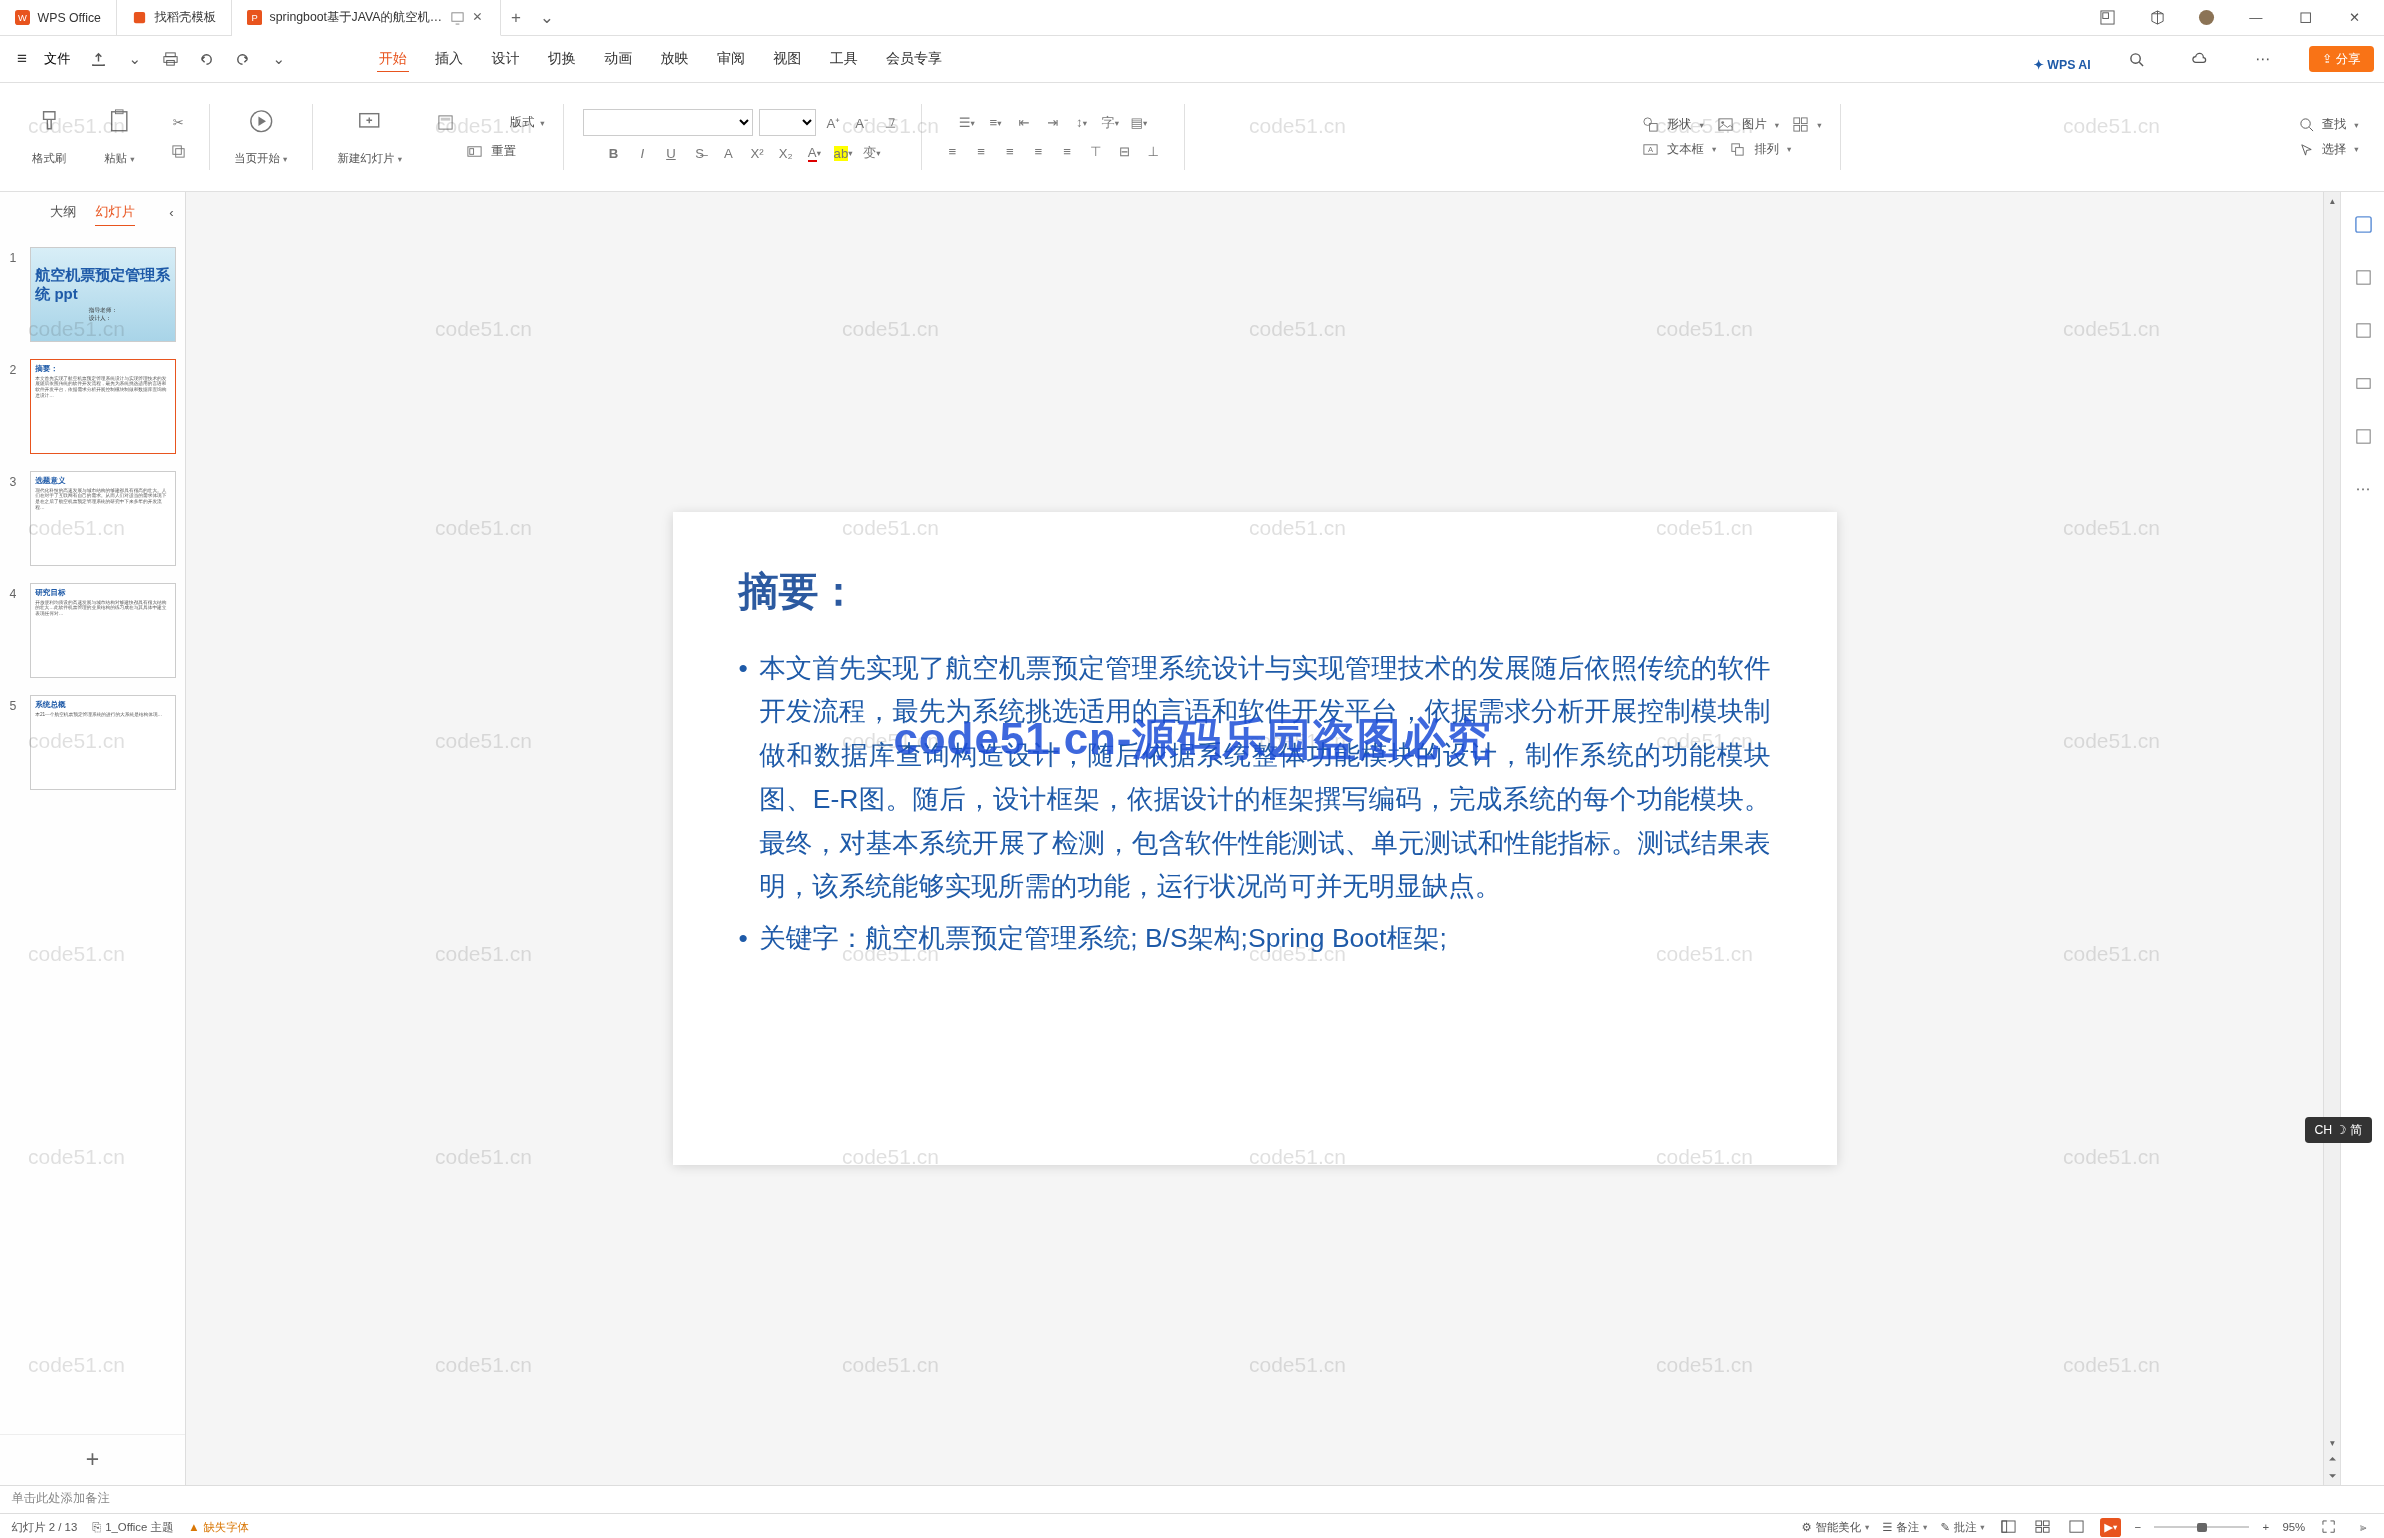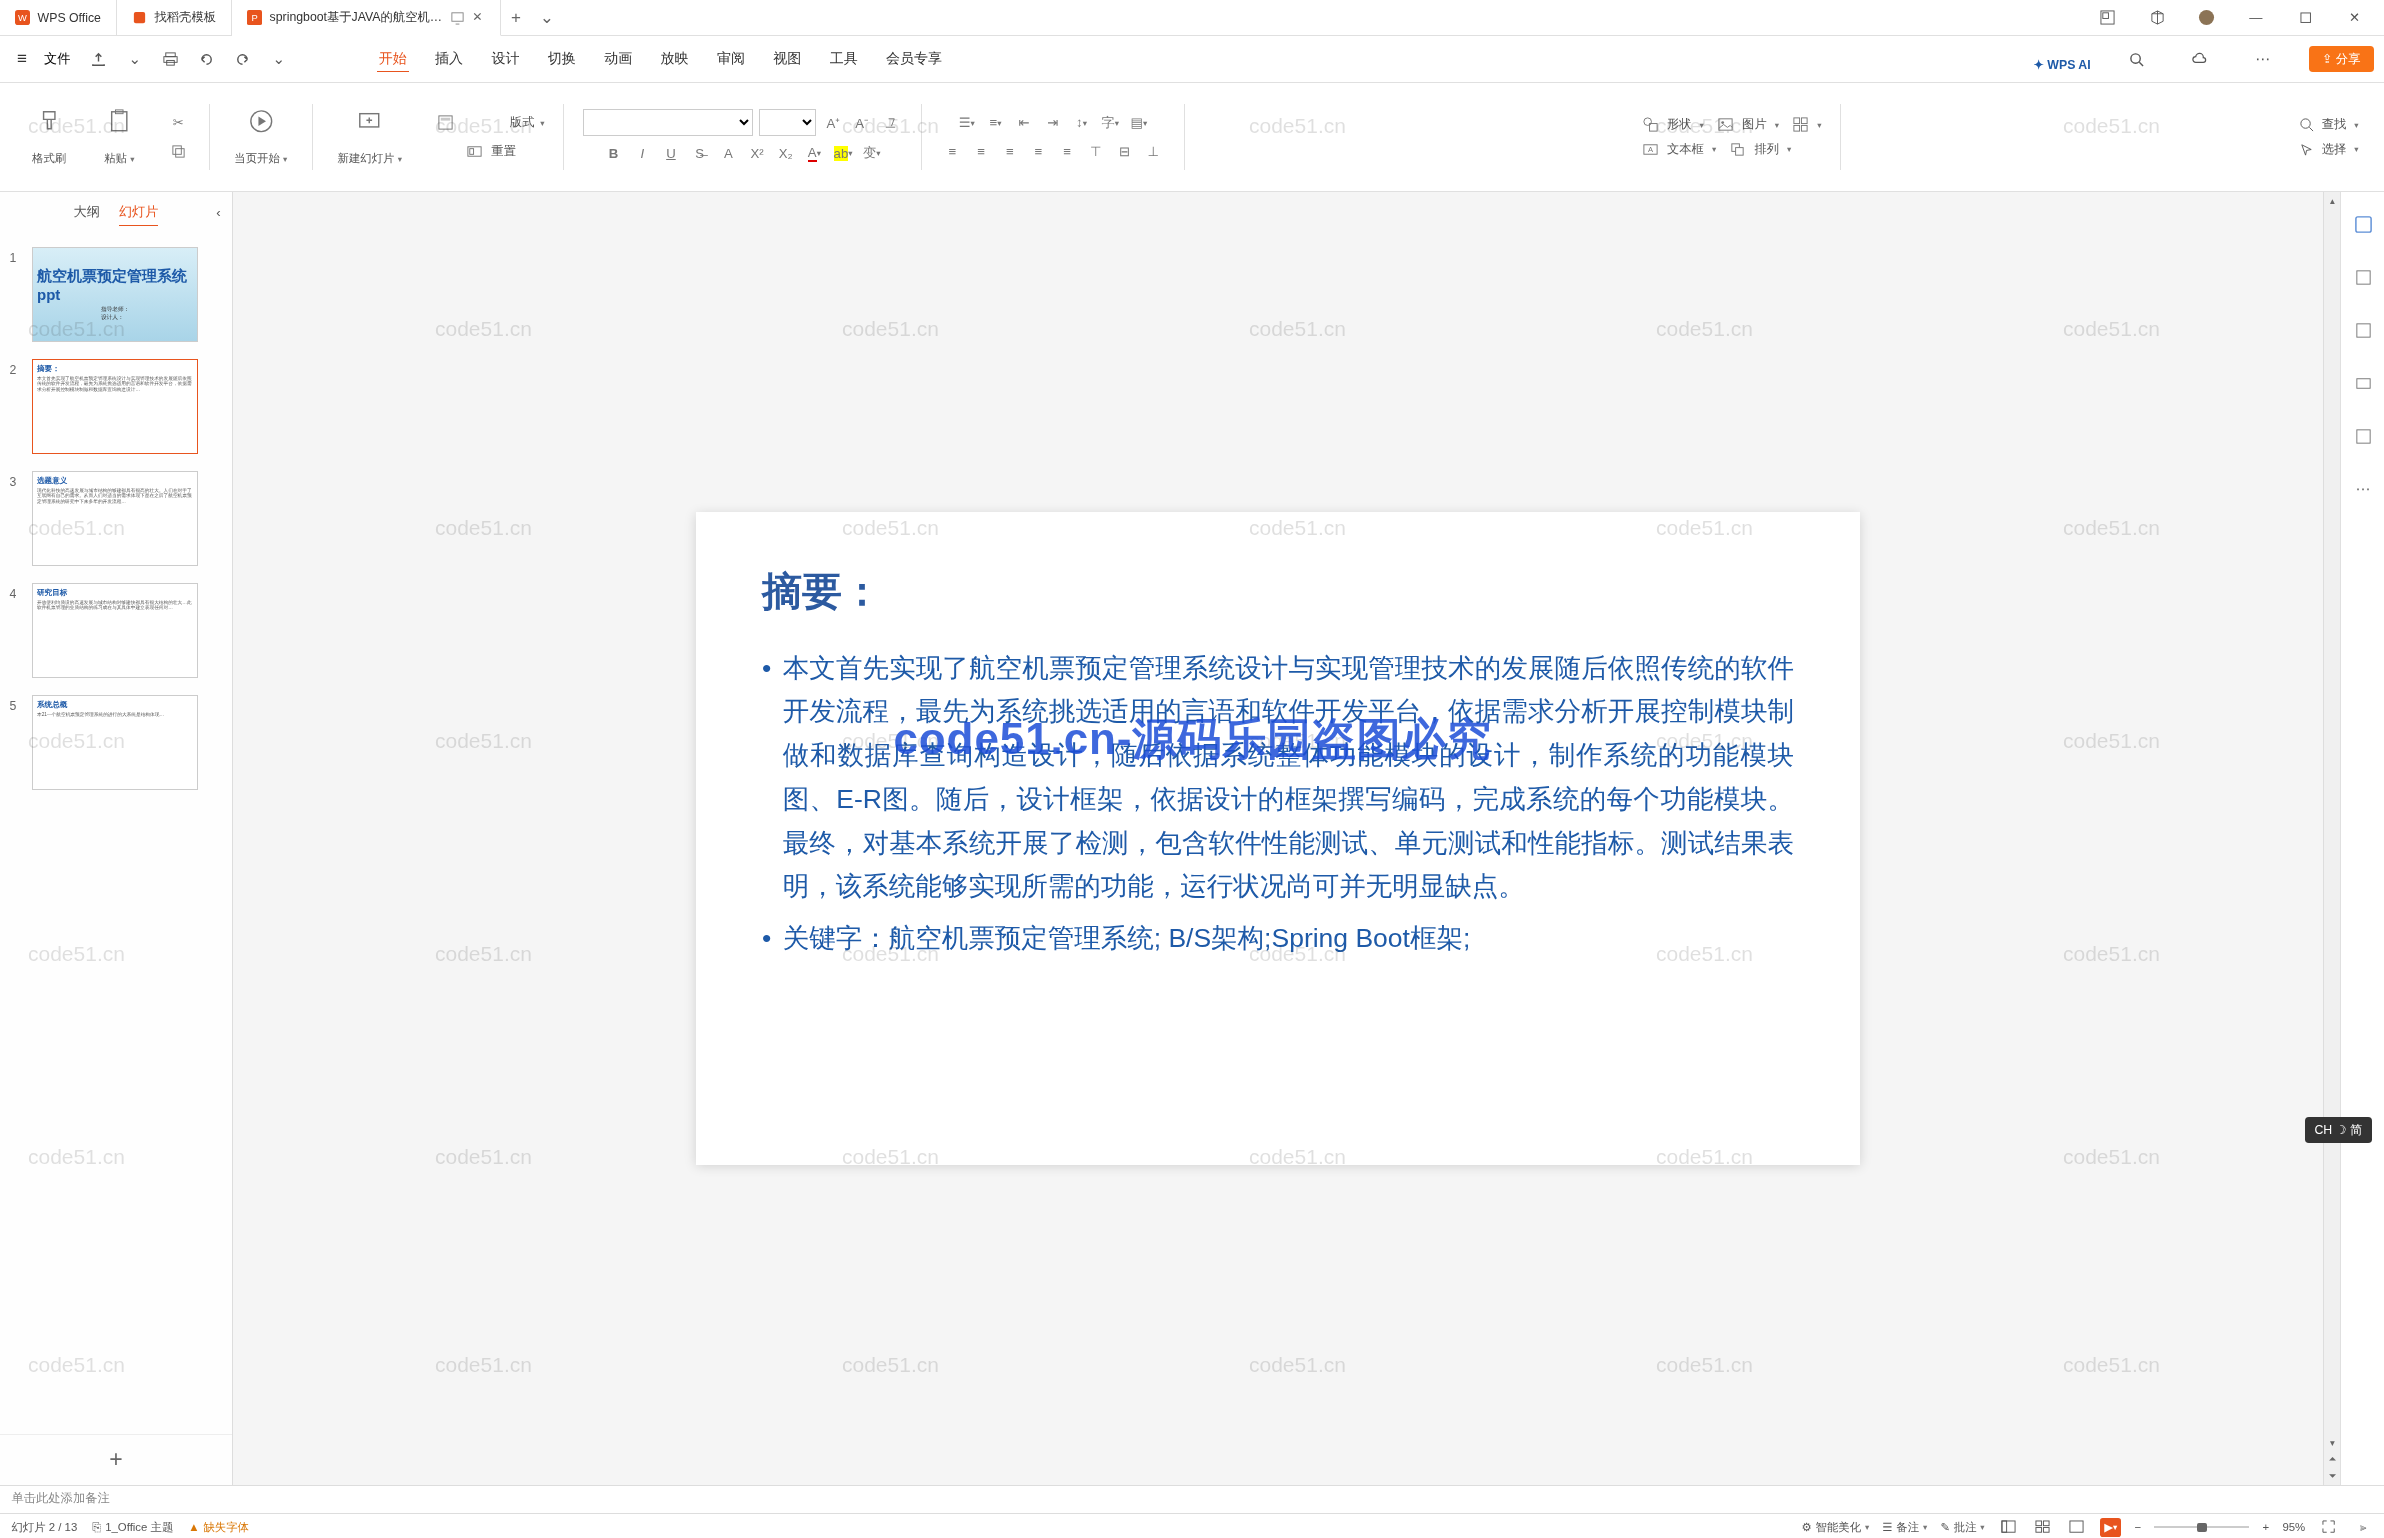--- a/index.html
+++ b/index.html
@@ -37,21 +37,21 @@
 .small-icon-btn { width: 23px; height: 23px; display: flex; align-items: center; justify-content: center; color: #777; cursor: pointer; font-size: 13.2px;}
 .font-select { width: 170px; height: 26.5px; border: 0.9px solid #ccc; background: #fff; }
 .size-select { width: 57px; height: 26.5px; border: 0.9px solid #ccc; background: #fff;}
 .ribbon-right-group { margin-left: auto; display: flex; flex-direction: column; gap: 7.6px; padding: 7.6px 11.4px;}
 .ribbon-right-row { display: flex; gap: 13.2px;}
 .ribbon-med-btn { display: flex; align-items: center; gap: 8px; font-size: 12.3px; color: #555; cursor: pointer;}
 .dropdown-caret { font-size: 8.5px; color: #777;}
 
 
 .main { display: flex; height: calc(100% - 36px - 47px - 109px - 26.5px - 28px); }
-.sidebar { width: 233px; background: #fefefe; border-right: 0.9px solid #ddd; display: flex; flex-direction: column; position: relative;}
+.sidebar { width: 186px; background: #fefefe; border-right: 0.9px solid #ddd; display: flex; flex-direction: column; position: relative;}
 .sidebar-tabs { display: flex; justify-content: center; gap: 19px; padding: 11.4px 0; font-size: 13.2px; position: relative;}
 .sidebar-tabs span { cursor: pointer; color: #555; padding-bottom: 3.8px;}
 .sidebar-tabs span.active { color: #e8541e; border-bottom: 1.9px solid #e8541e;}
 .collapse-btn { position: absolute; right: 11.4px; top: 13.2px; font-size: 13.2px; color: #888; cursor: pointer;}
 .thumbnails { flex: 1; overflow-y: auto; padding: 9.5px;}
 .thumb-item { display: flex; gap: 9.5px; margin-bottom: 17px; }
 .thumb-num { font-size: 12.3px; color: #666; width: 13.2px; padding-top: 3.8px;}
 .thumb-slide { width: 166px; height: 95px; background: #fff; border: 0.9px solid #ccc; position: relative; overflow: hidden; font-size: 5.7px; padding: 3.8px; cursor: pointer;}
 .thumb-slide.selected { border: 1.9px solid #e8541e;}
 .thumb-slide .thumb-title { font-weight: bold; color: #1e5aa8; font-size: 7.6px; margin-bottom: 1.9px;}

